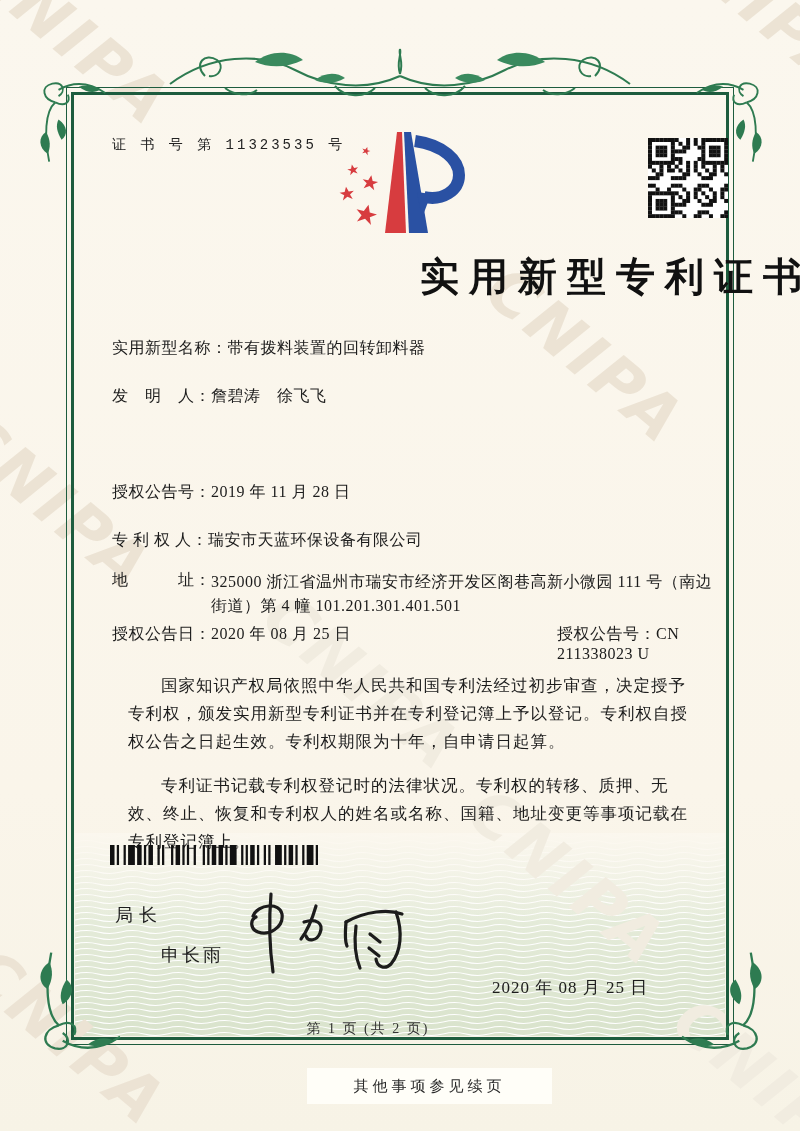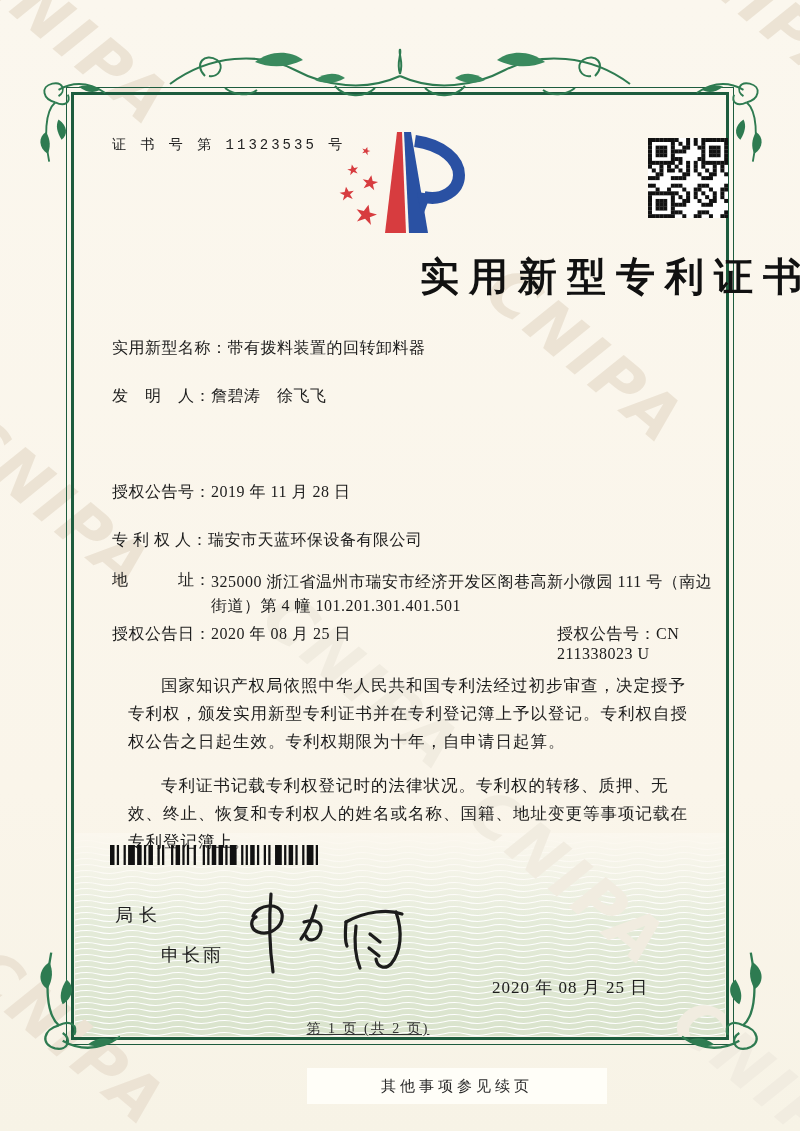--- a/index.html
+++ b/index.html
@@ -37,22 +37,22 @@
   .grant-no{position:absolute;left:445px;top:0;}
   .paras{position:absolute;left:112px;top:656px;width:600px;z-index:5;color:#1c1c1c;}
   .paras p{margin:16px;font-size:16.5px;line-height:28px;text-indent:2em;letter-spacing:1px;}
   .barcode{position:absolute;left:110px;top:845px;z-index:5;}
   .sig-title{position:absolute;left:115px;top:903px;font-size:18px;letter-spacing:6px;color:#1c1c1c;z-index:5;}
   .sig-name{position:absolute;left:113px;top:943px;font-size:18px;letter-spacing:3px;color:#1c1c1c;z-index:5;margin-left:48px;}
   .signature{position:absolute;left:228px;top:886px;z-index:5;}
   .issue-date{position:absolute;left:430px;top:976px;width:280px;text-align:center;
               font-size:17px;letter-spacing:1px;color:#1c1c1c;z-index:5;}
   .page-info{position:absolute;left:0;top:1020px;width:736px;text-align:center;
-             font-size:14px;letter-spacing:2px;color:#333;z-index:5;text-decoration:underline;}
-  .cont-box{position:absolute;left:307px;top:1068px;width:300px;height:36px;line-height:36px;
+             font-size:14px;letter-spacing:2px;color:#333;z-index:5;}
+  .cont-box{position:absolute;left:307px;top:1068px;width:245px;height:36px;line-height:36px;
             background:rgba(255,254,249,.95);text-align:center;font-size:15px;
             letter-spacing:4px;color:#2a2a2a;z-index:5;}
   .logo{position:absolute;left:336px;top:128px;z-index:5;}
   .qr{position:absolute;left:648px;top:138px;z-index:5;}
 </style>
 </head>
 <body>
 
 <div class="cert">
 

